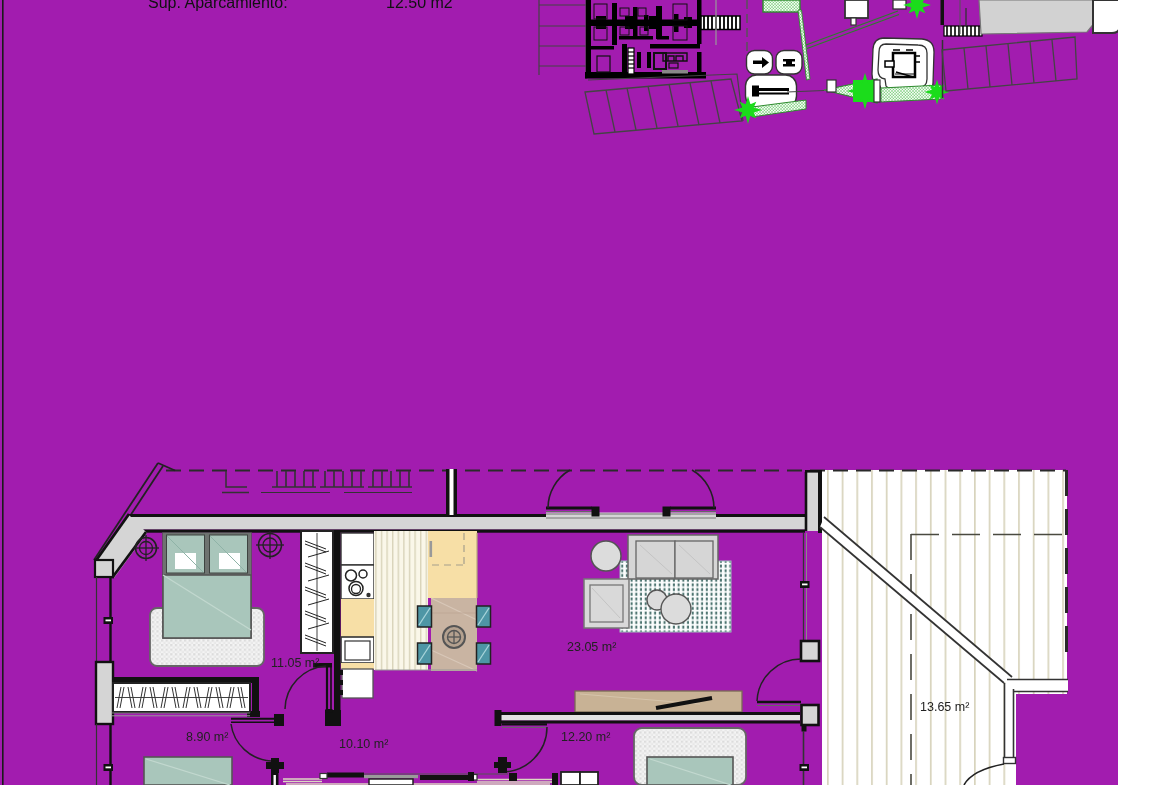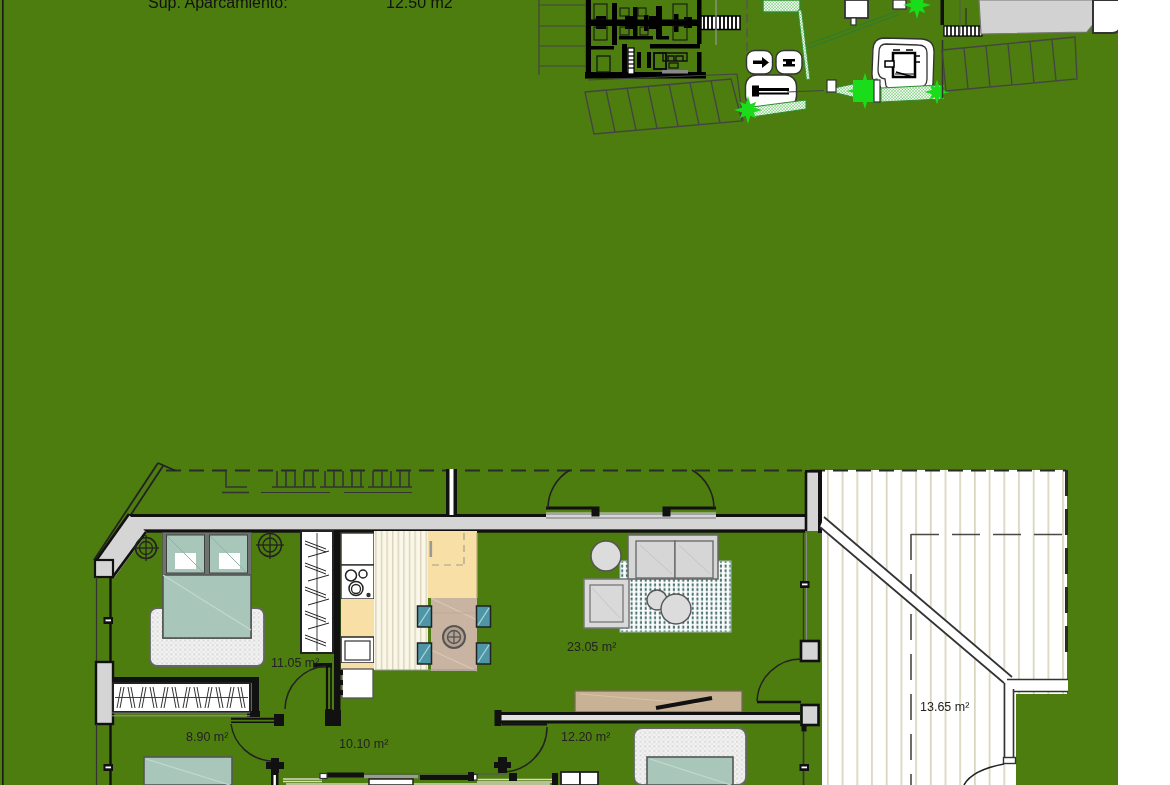--- a/index.html
+++ b/index.html
@@ -1,16 +1,16 @@
 <!DOCTYPE html>
 <html><head>
 <meta charset="utf-8">
 <style>
   html,body{margin:0;padding:0;background:#fff;}
-  .page{position:relative;width:1118px;height:785px;background:#4d7c0f;overflow:hidden;font-family:"Liberation Sans", sans-serif;}
+  .page{position:relative;width:1118px;height:785px;background:#a21caf;overflow:hidden;font-family:"Liberation Sans", sans-serif;}
   svg{position:absolute;top:0;left:0;}
 </style>
 </head>
 <body>
 <div class="page">
 <svg width="1170" height="785" viewBox="0 0 1170 785">
 <defs>
   <pattern id="checker" width="4.6" height="4.6" patternUnits="userSpaceOnUse">
     <rect width="4.6" height="4.6" fill="#f4f4f4"></rect>
     <rect width="2.3" height="2.3" fill="#dcdcdc"></rect>

